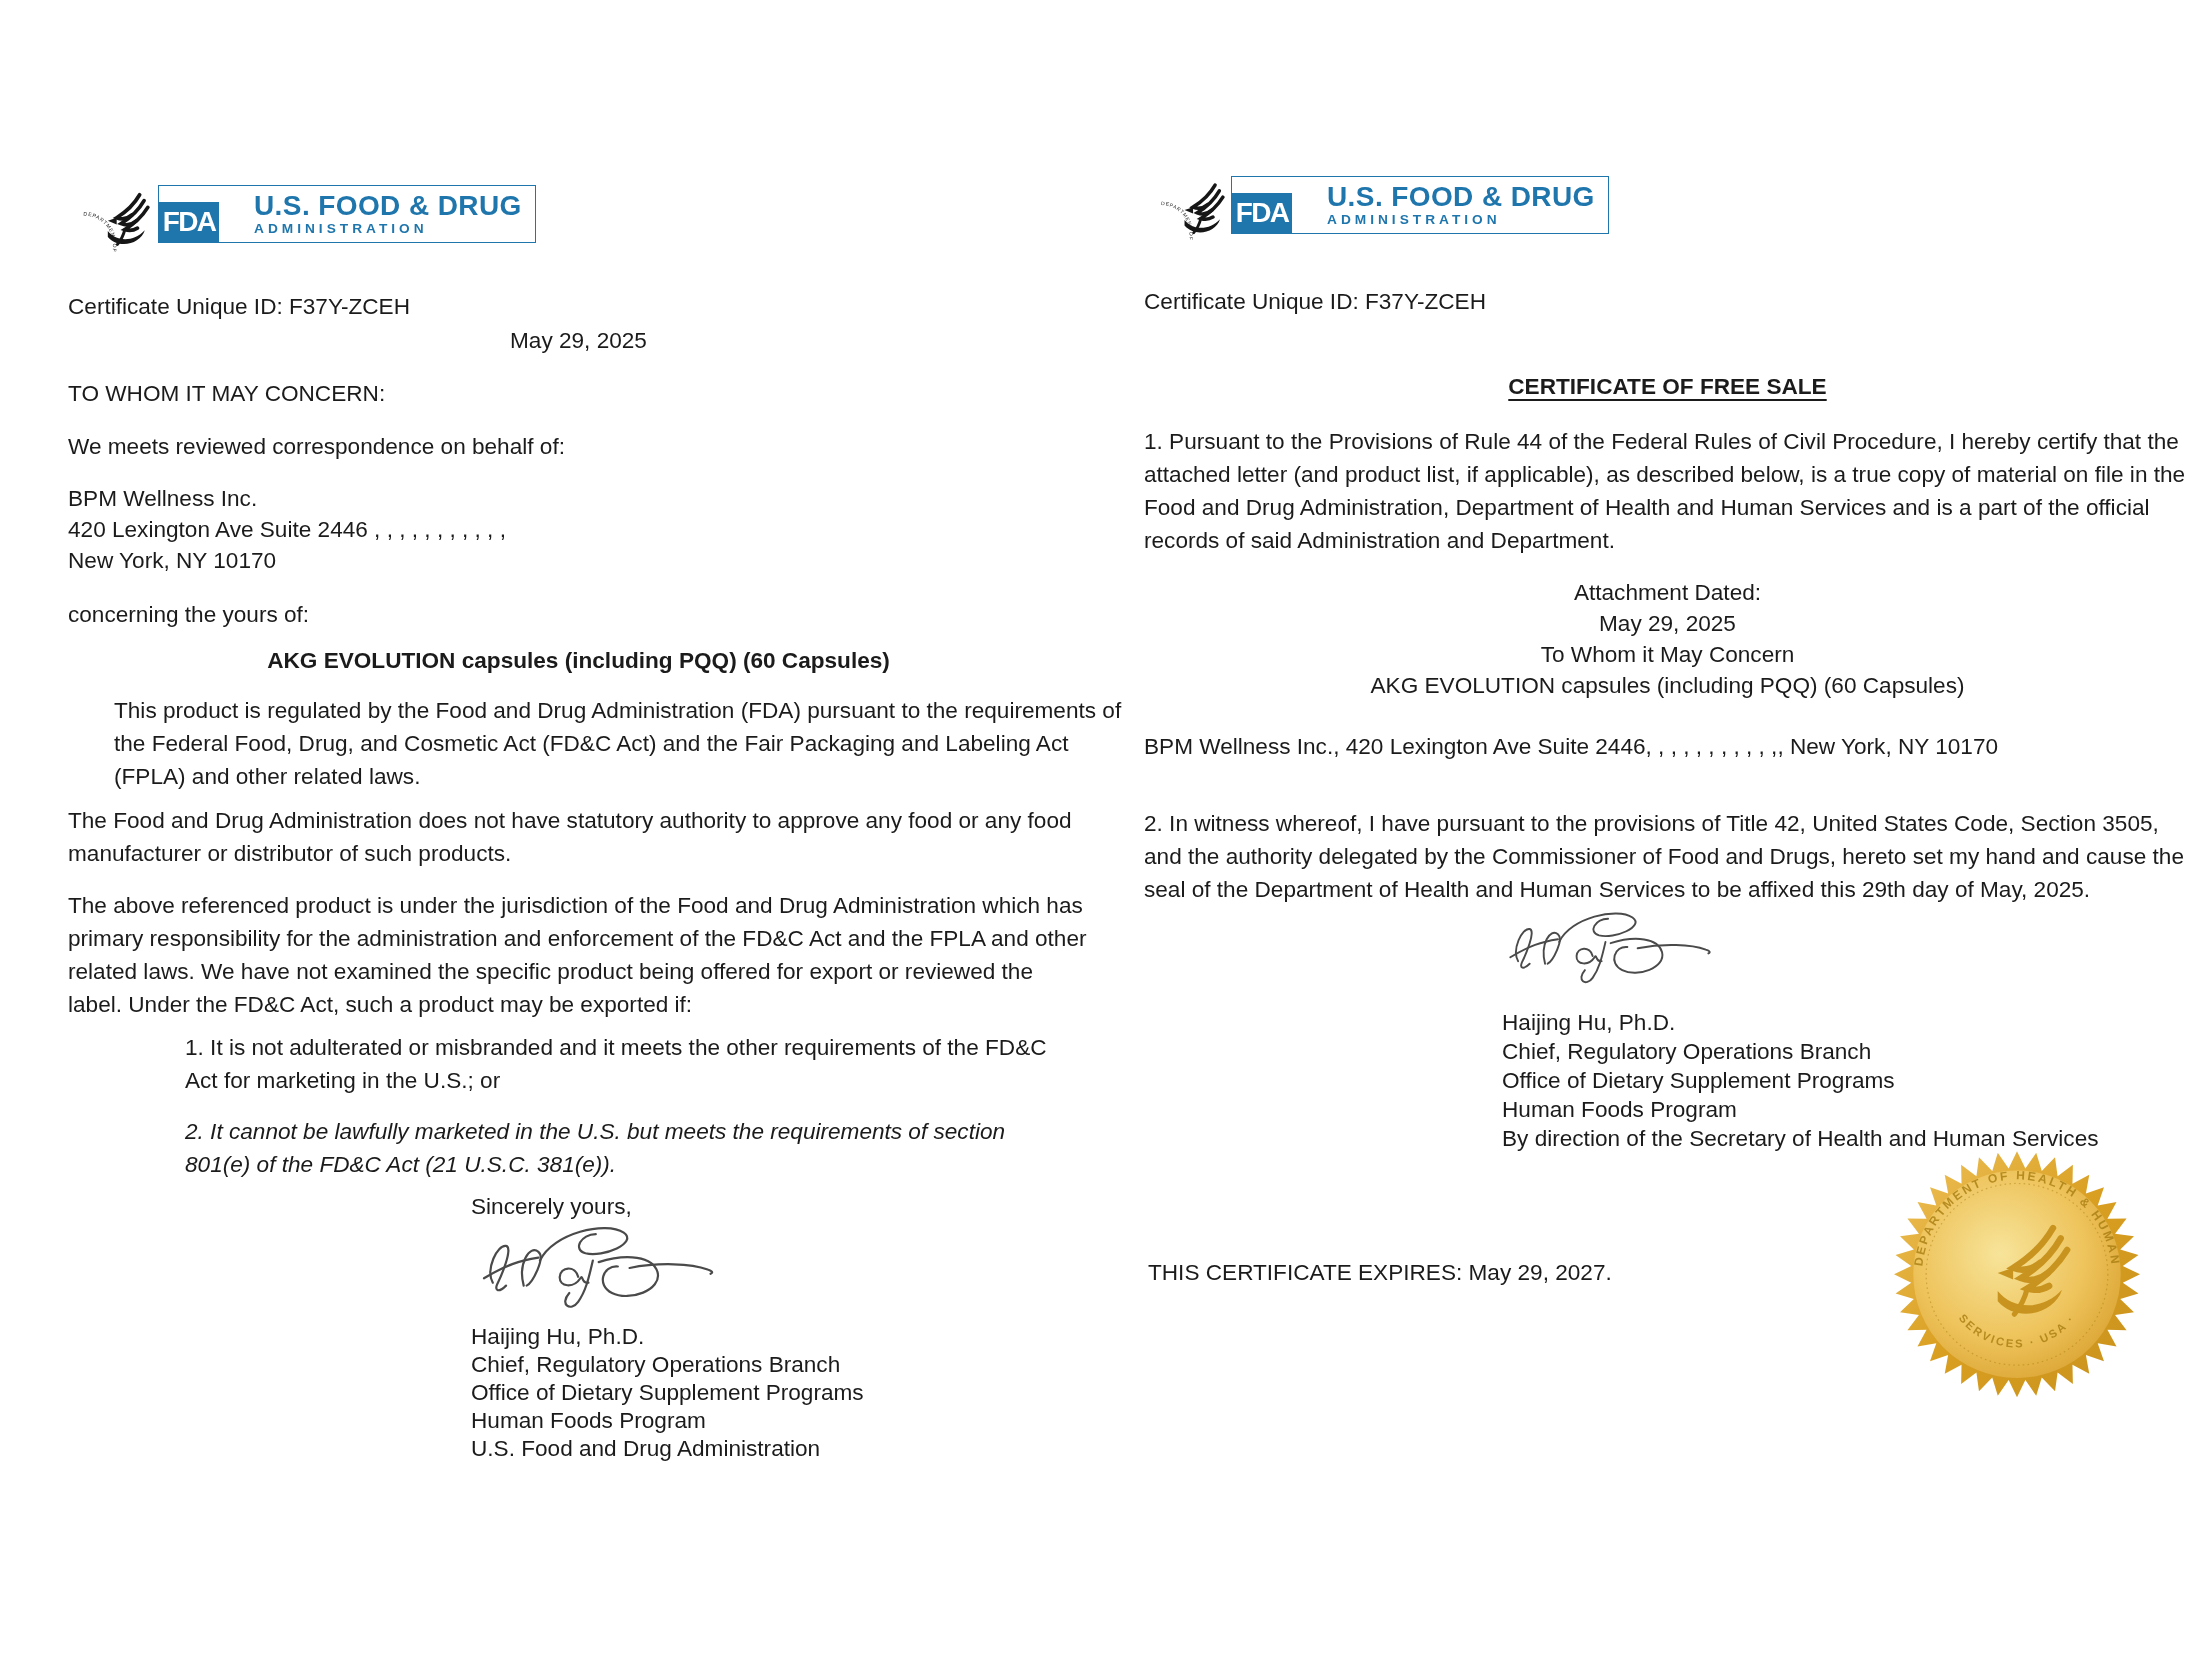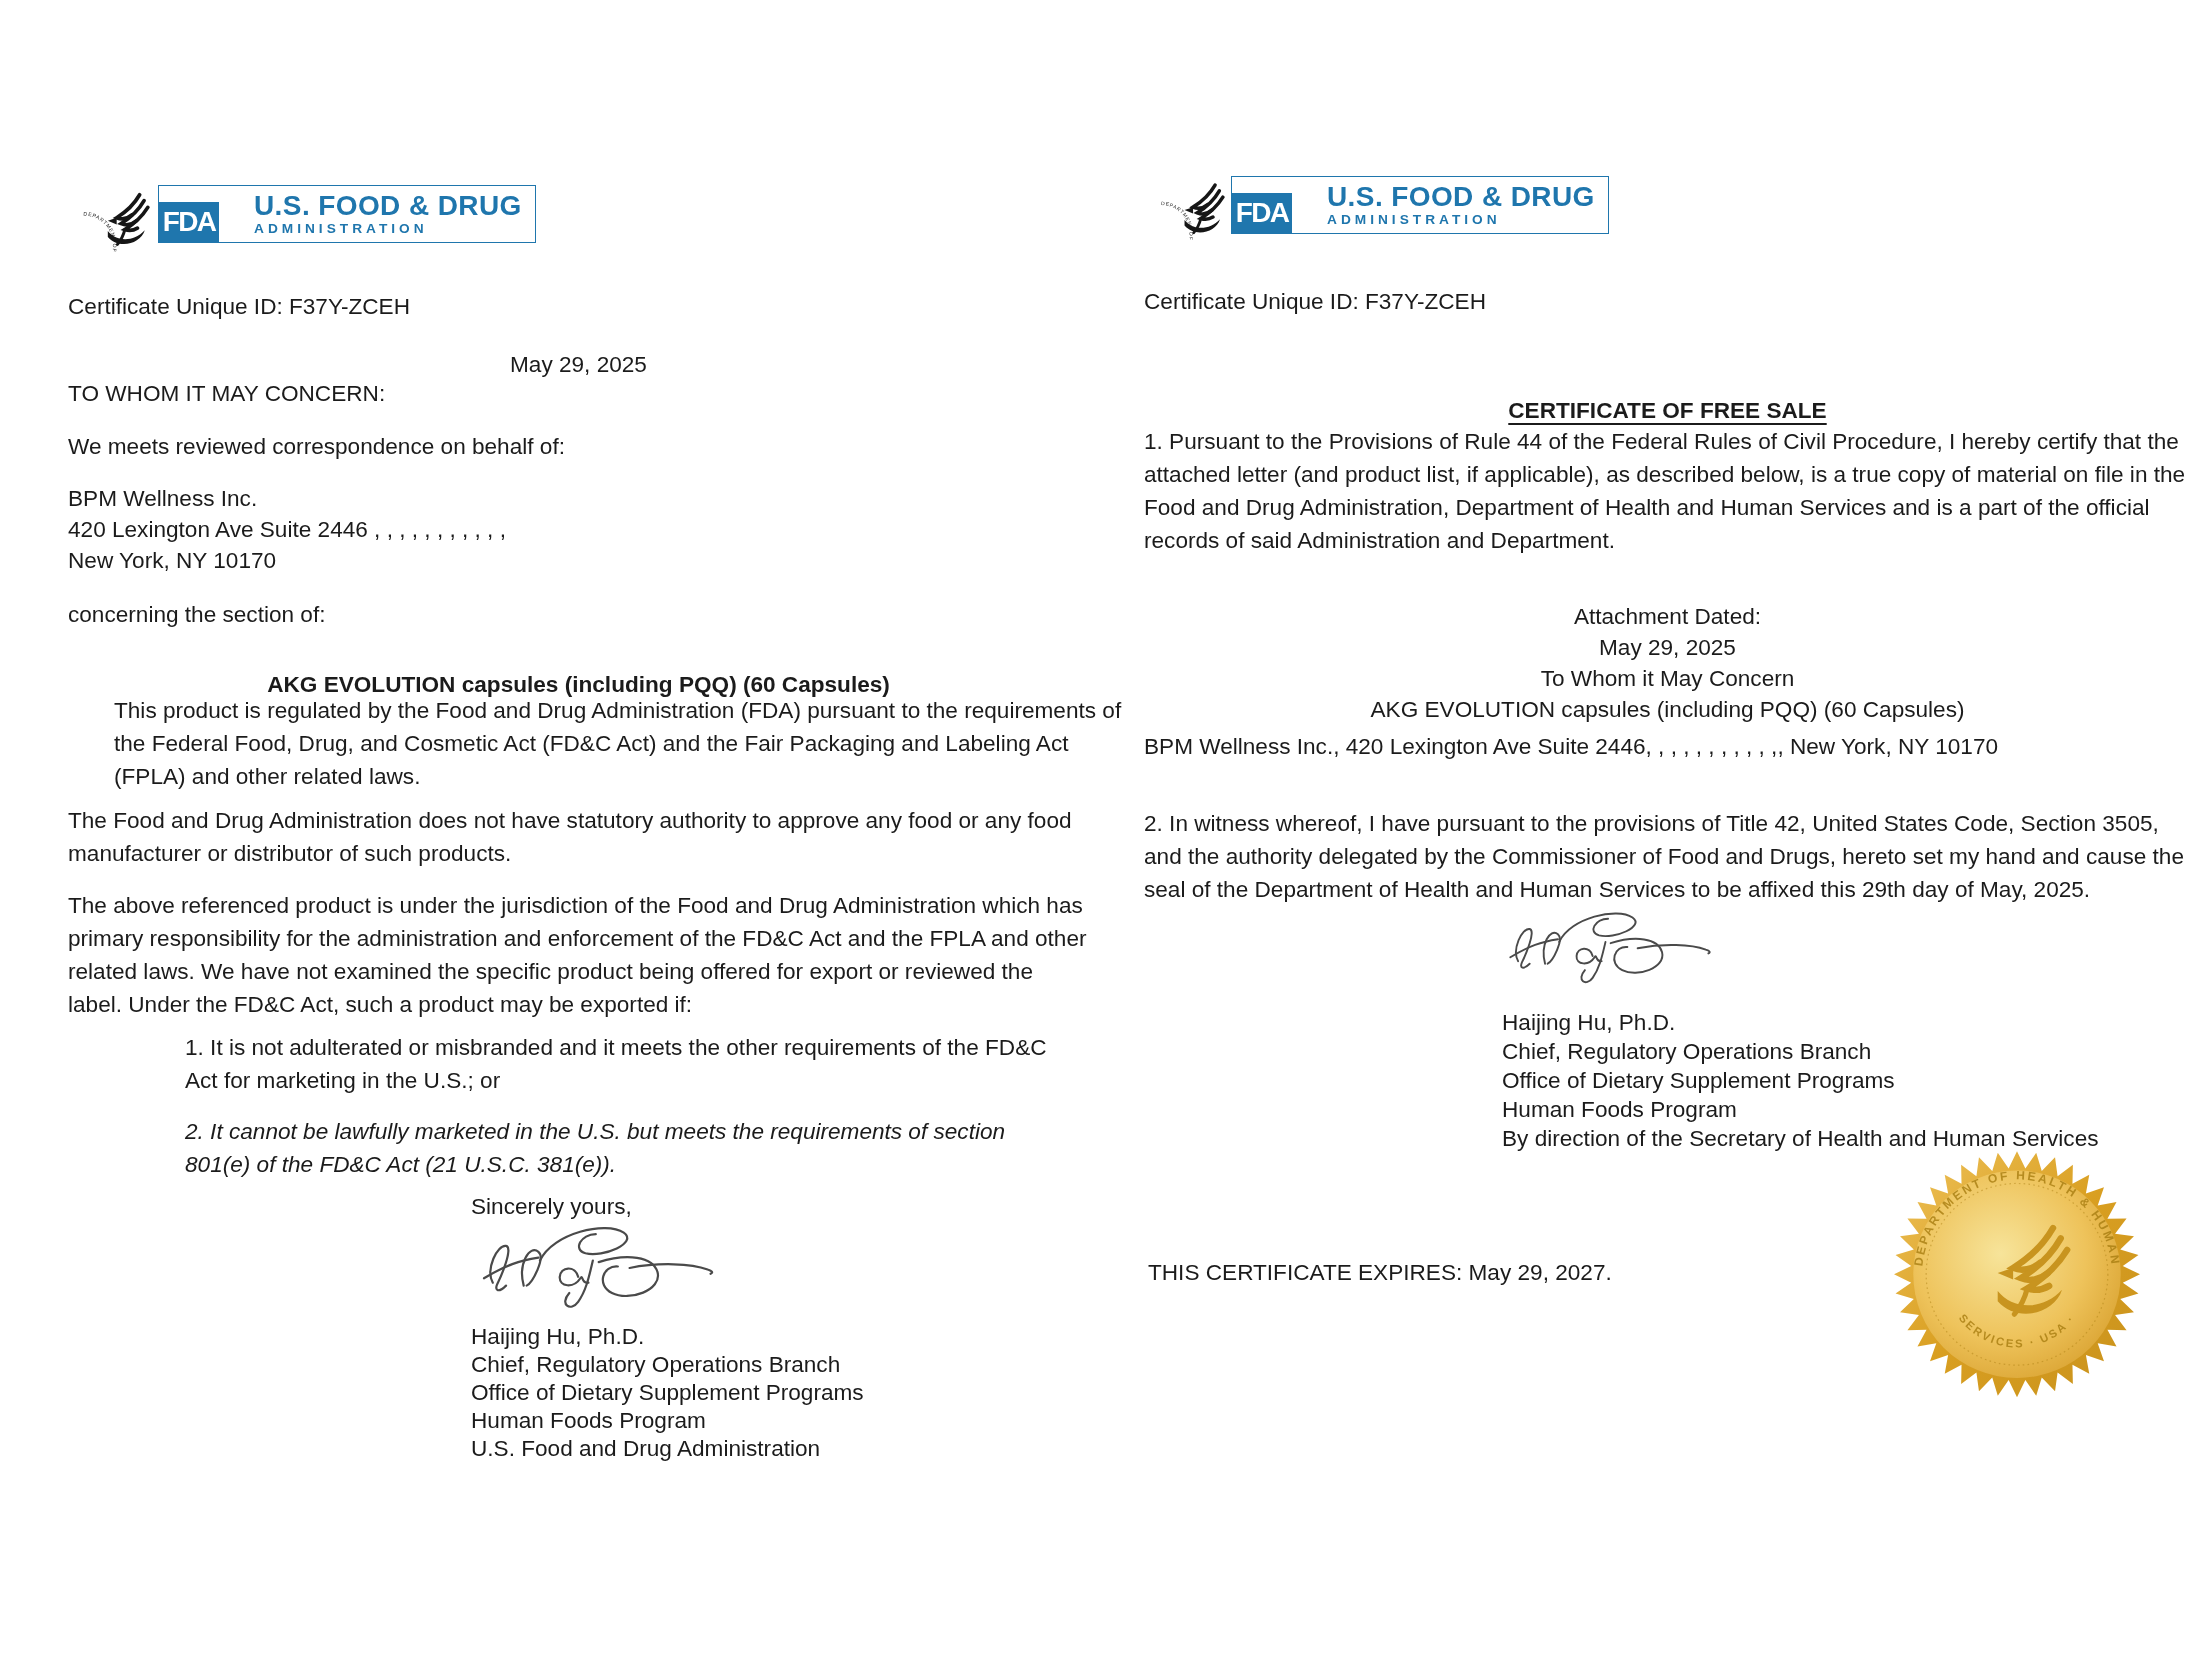--- a/index.html
+++ b/index.html
@@ -6,21 +6,21 @@
   * { margin:0; padding:0; box-sizing:border-box; }
   html,body { background:#ffffff; }
   body { font-family:"Liberation Sans", sans-serif; color:var(--ink); }
   .canvas { position:relative; width:2205px; height:1654px; background:#fff; overflow:hidden; }
   .page { position:absolute; top:0; height:1654px; }
   .abs { position:absolute; }
   .txt { font-size:22.6px; line-height:33px; color:var(--ink); }
   .tight { line-height:31px; }
   .sigline { line-height:28px; }
   .bold { font-weight:bold; }
-  .center { text-align:center; width:100%;margin-top:24px; }
+  .center { text-align:center; width:100%; }
   .title-underline { text-decoration:underline; text-underline-offset:4.8px; }
   
   .fda-box { position:absolute; display:flex; border:1.6px solid var(--blue); background:#fff; height:58px; }
   .fda-sq { width:60px; background:var(--blue); color:#fff; display:flex; align-items:center; justify-content:center;
             font-size:28px; font-weight:bold; letter-spacing:-1.6px;margin-top:16px; }
   .fda-words { padding:4px 13px 3.2px 13px; white-space:nowrap;margin-left:22px; }
   .fda-l1 { color:var(--blue); font-weight:bold; font-size:28px; line-height:31px; letter-spacing:0.4px; }
   .fda-l2 { color:var(--blue); font-weight:bold; font-size:13.7px; line-height:16px; letter-spacing:4px; }
   .hhs-logo { position:absolute; color:#161616; }
   .sig-svg { position:absolute; color:#4a4a4a; }
@@ -88,21 +88,21 @@
     <div class="abs txt center" style="top:324px; left:0;">May 29, 2025</div>
     <div class="abs txt" style="top:377px; left:0;">TO WHOM IT MAY CONCERN:</div>
     <div class="abs txt" style="top:430px; left:0;">We meets reviewed correspondence on behalf of:</div>
 
     <div class="abs txt tight" style="top:483px; left:0;">
       <div>BPM Wellness Inc.</div>
       <div>420 Lexington Ave Suite 2446 , , , , , , , , , , ,</div>
       <div>New York, NY 10170</div>
     </div>
 
-    <div class="abs txt" style="top:598px; left:0;">concerning the section of:</div>
+    <div class="abs txt" style="top:598px; left:0;">concerning the yours of:</div>
     <div class="abs txt bold center" style="top:644px; left:0;">AKG EVOLUTION capsules (including PQQ) (60 Capsules)</div>
 
     <div class="abs txt" style="top:694px; left:0; width:1021px;margin-left:46px;">This product is regulated by the Food and Drug Administration (FDA) pursuant to the requirements of the Federal Food, Drug, and Cosmetic Act (FD&amp;C Act) and the Fair Packaging and Labeling Act (FPLA) and other related laws.</div>
     <div class="abs txt" style="top:804px; left:0; width:1021px;">The Food and Drug Administration does not have statutory authority to approve any food or any food manufacturer or distributor of such products.</div>
     <div class="abs txt" style="top:889px; left:0; width:1021px;">The above referenced product is under the jurisdiction of the Food and Drug Administration which has primary responsibility for the administration and enforcement of the FD&amp;C Act and the FPLA and other related laws. We have not examined the specific product being offered for export or reviewed the label. Under the FD&amp;C Act, such a product may be exported if:</div>
 
     <div class="abs txt" style="top:1031px; left:117px; width:886px;">1. It is not adulterated or misbranded and it meets the other requirements of the FD&amp;C Act for marketing in the U.S.; or</div>
     <div class="abs txt" style="top:1115px; left:117px; width:886px;font-style:italic;">2. It cannot be lawfully marketed in the U.S. but meets the requirements of section 801(e) of the FD&amp;C Act (21 U.S.C. 381(e)).</div>
 
     <div class="abs txt" style="top:1190px; left:403px;">Sincerely yours,</div>

